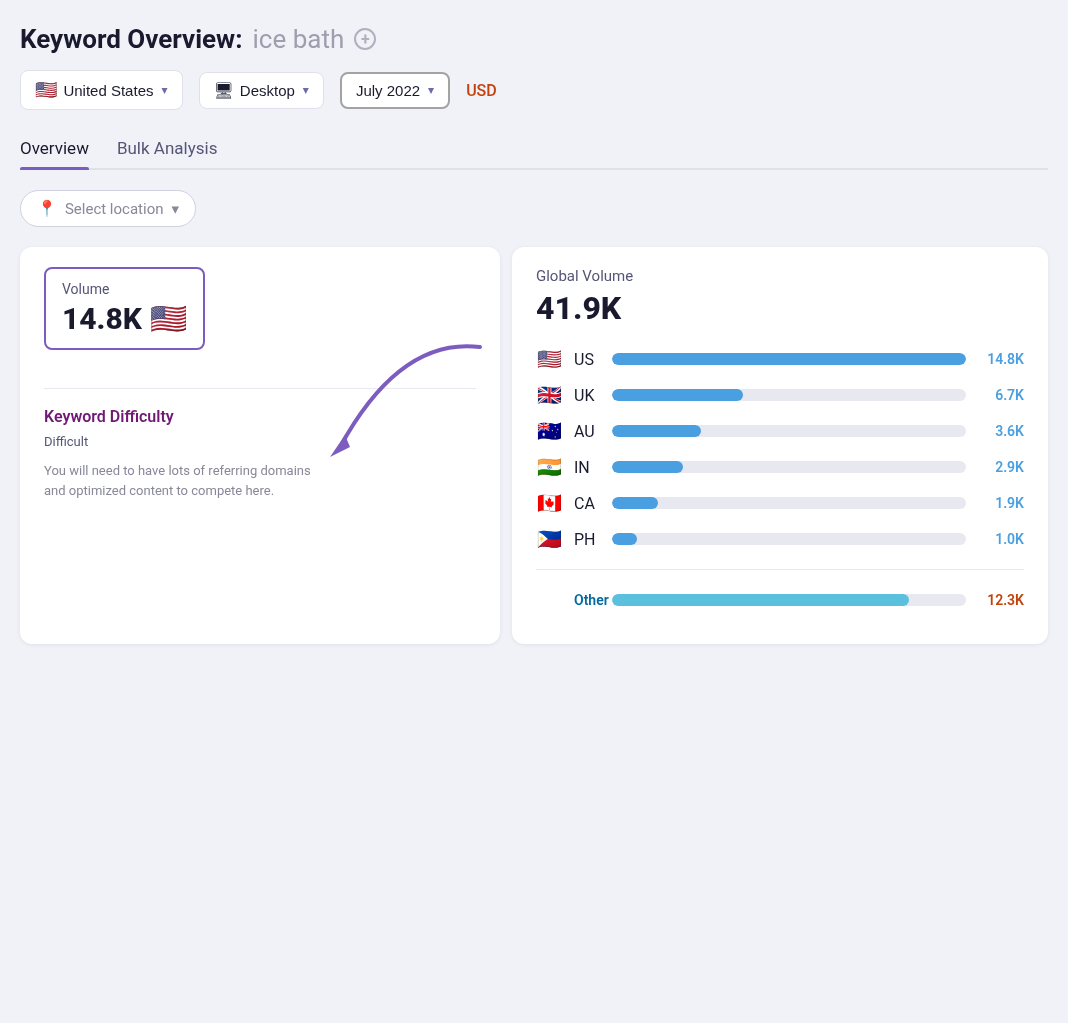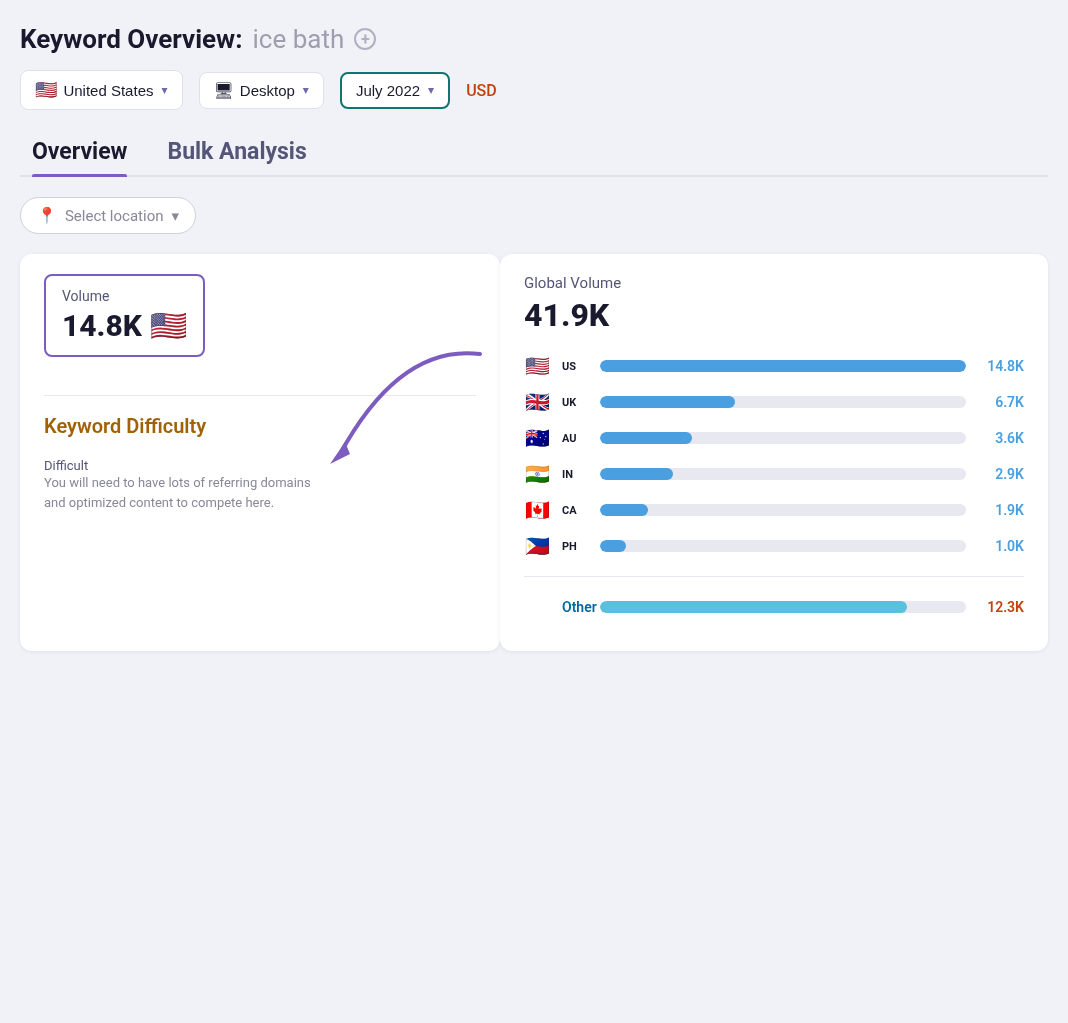--- a/index.html
+++ b/index.html
@@ -65,45 +65,44 @@
       font-size: 18px;
     }
 
     .toolbar-btn .chevron {
       color: #6b6baa;
       font-size: 12px;
       margin-left: 2px;
     }
 
     .toolbar-btn-date {
-      border: 2px solid #0f766e;
+      border: 2px solid #a3a3a3;
       color: #1a1a2e;
     }
 
     .usd-label {
       font-size: 16px;
       color: #c2410c;
       font-weight: 500;
     }
 
     .tabs {
       display: flex;
       gap: 28px;
       border-bottom: 2px solid #e0e0ea;
       margin-bottom: 20px;
     }
 
     .tab {
-      font-size: 23px;
-      font-weight: 700;
+      font-size: 17px;
+      font-weight: 400;
       padding-bottom: 10px;
       cursor: pointer;
       color: #555577;
       position: relative;
-      margin-left: 12px;
     }
 
     .tab.active {
       color: #1a1a2e;
     }
 
     .tab.active::after {
       content: '';
       position: absolute;
       bottom: -2px;
@@ -128,21 +127,21 @@
       margin-bottom: 20px;
     }
 
     .location-select .loc-icon {
       color: #aaaacc;
       font-size: 16px;
     }
 
     .cards-row {
       display: flex;
-      gap: 0;
+      gap: 12px;
       flex-wrap: wrap;
       position: relative;
     }
 
     .card {
       background: white;
       border-radius: 12px;
       padding: 20px 24px;
       box-shadow: 0 1px 4px rgba(0,0,0,0.07);
     }
@@ -182,24 +181,24 @@
       gap: 8px;
     }
 
     .divider {
       border: none;
       border-top: 1px solid #e8e8f0;
       margin: 18px 0;
     }
 
     .kd-label {
-      font-size: 20px;
+      font-size: 16px;
       font-weight: 600;
-      color: #a16207;
-      margin-bottom: 20px;
+      color: #701a75;
+      margin-bottom: 8px;
     }
 
     .kd-row {
       display: flex;
       align-items: center;
       gap: 20px;
       margin-bottom: 8px;
     }
 
     .kd-percent {
@@ -214,20 +213,21 @@
       position: relative;
     }
 
     .kd-donut svg {
       transform: rotate(-90deg);
     }
 
     .difficult-text {
       font-size: 13px;
       color: #555577;
+      margin-bottom: 12px;
     }
 
     .kd-desc {
       font-size: 13px;
       color: #888899;
       line-height: 1.5;
       max-width: 280px;
     }
 
     
@@ -259,22 +259,22 @@
       margin-bottom: 12px;
     }
 
     .country-flag {
       font-size: 20px;
       width: 28px;
       text-align: center;
     }
 
     .country-code {
-      font-size: 11px;
-      font-weight: 700;
+      font-size: 16px;
+      font-weight: 400;
       color: #1a1a2e;
       width: 28px;
     }
 
     .bar-container {
       flex: 1;
       height: 12px;
       background: #e8e8f0;
       border-radius: 6px;
       overflow: hidden;

